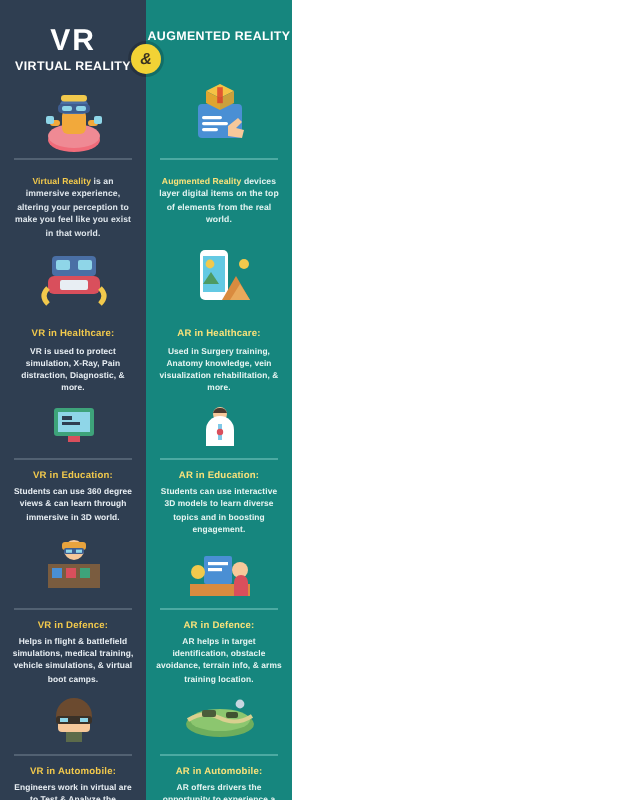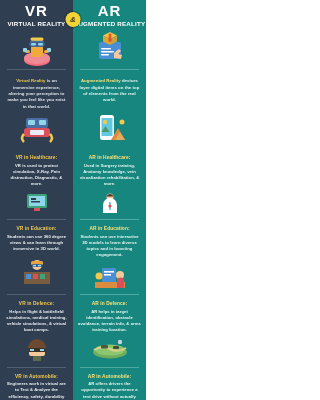--- a/index.html
+++ b/index.html
@@ -2,21 +2,21 @@
 <html><head>
 <meta charset="utf-8">
 <style>
   * { margin:0; padding:0; box-sizing:border-box; }
   html,body { width:146px; height:400px; }
   body {
     font-family:"Liberation Sans", sans-serif;
     background:#ffffff;
     overflow:hidden;
   }
-  .poster { position:relative; width:146px; height:400px; display:flex; flex-direction:column;justify-content:center; }
+  .poster { position:relative; width:146px; height:400px; display:flex; flex-direction:column; }
 
   
   .band { position:relative; display:flex; width:100%; }
   .col { width:50%; position:relative; }
   .col.vr { background:#2f3e51; }
   .col.ar { background:#16867e; }
 
   
   .header { height:70px; }
   .header .col { padding-top:13px; }
@@ -81,21 +81,20 @@
 
   <div class="band header">
     <div class="col vr">
       <div class="ttl">
         <div class="big">VR</div>
         <div class="sub">VIRTUAL REALITY</div>
       </div>
     </div>
     <div class="col ar">
       <div class="ttl">
-        <div class="big">AR</div>
         <div class="sub">AUGMENTED REALITY</div>
       </div>
     </div>
     <div class="amp">&amp;</div>
   </div>
 
   <div class="band hero">
     <div class="col vr">
       <span>
         <svg width="40" height="40" viewBox="0 0 40 40">

